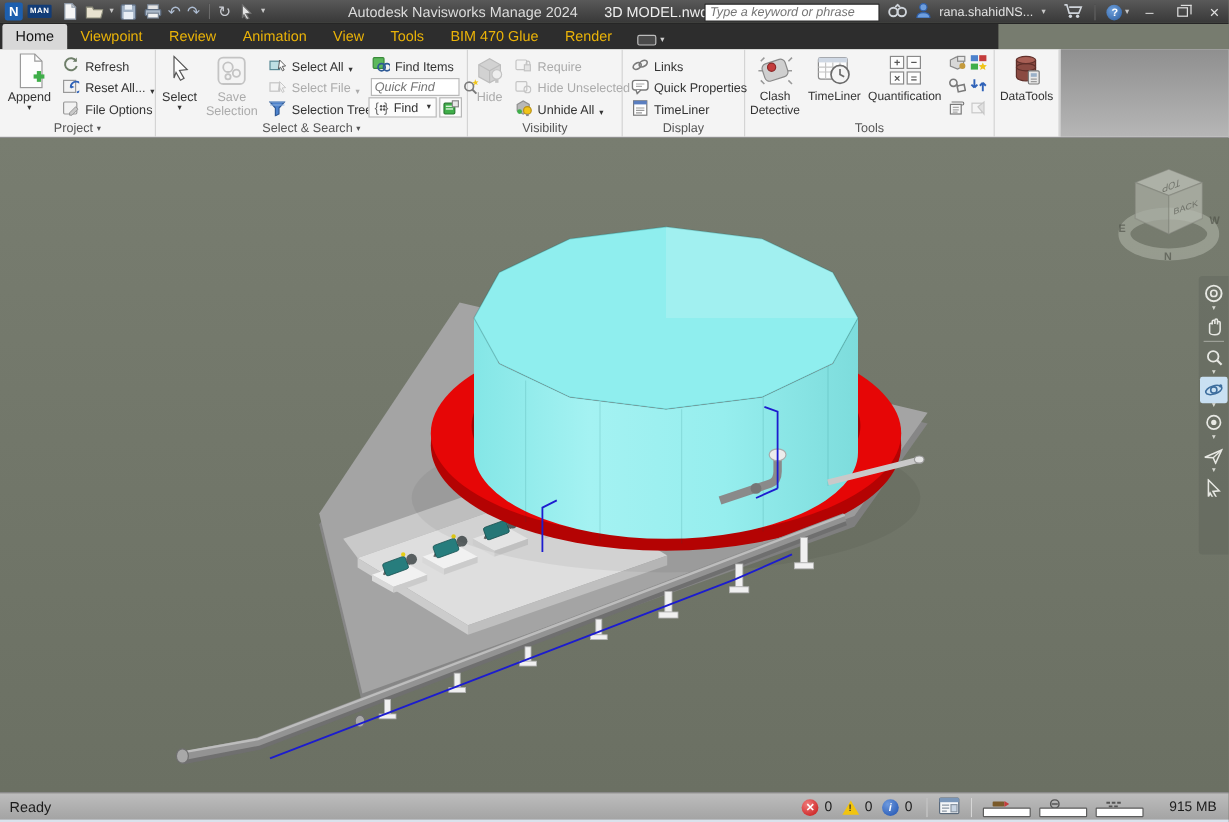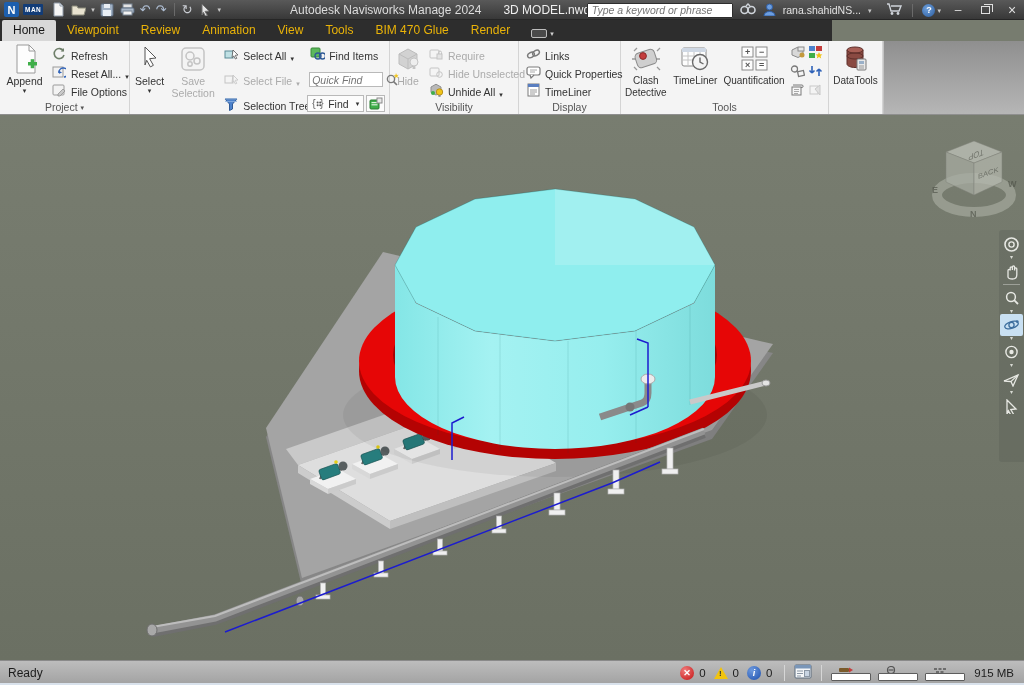--- a/index.html
+++ b/index.html
@@ -58,21 +58,21 @@
 
 .statusbar{position:absolute;top:660px;left:0;width:1024px;height:25px;background:linear-gradient(#bdbdbd,#a1a1a1);border-top:1px solid #8a8a8a;display:flex;align-items:center;padding:0 8px;font-size:12px;color:#1c1c1c}
 .statusbar:after{content:'';position:absolute;left:0;bottom:0;width:100%;height:2px;background:#d9e2ec}
 .sb-right{margin-left:auto;display:flex;align-items:center;gap:5px;padding-right:2px}
 .cnt{font-size:11.5px;color:#1c1c1c;margin-right:3px}
 .sbsep{width:1px;height:16px;background:#8a8a8a;border-right:1px solid #d6d6d6;margin:0 4px}
 .meter{width:42px;height:17px;position:relative}
 .meter .bar{position:absolute;left:0;bottom:1px;width:40px;height:8px;border:1px solid #5d5d5d;background:#fff;border-radius:1px;overflow:hidden}
 .meter .fill{height:100%;background:linear-gradient(#4a78e8,#1634b8)}
 .meter .mic{position:absolute;left:8px;top:-2px}
-.memlabel{font-size:11.5px;margin-left:2px}
+.memlabel{font-size:11.5px;margin-left:14px}
 .err-ic{width:14px;height:14px;border-radius:50%;background:radial-gradient(circle at 35% 30%,#f07a7a,#c41212);color:#fff;font-size:9px;font-weight:bold;display:flex;align-items:center;justify-content:center}
 .warn-ic{width:0;height:0;border-left:7px solid transparent;border-right:7px solid transparent;border-bottom:12px solid var(--warn-yellow,#f2c40e);position:relative}
 .warn-ic:after{content:'!';position:absolute;left:-1.5px;top:2px;font-size:8px;font-weight:bold;color:#333}
 .info-ic{width:14px;height:14px;border-radius:50%;background:radial-gradient(circle at 35% 30%,#6e9ade,#1c4fae);color:#fff;font-size:9px;font-weight:bold;font-style:italic;display:flex;align-items:center;justify-content:center}
 svg text{font-family:"Liberation Sans",sans-serif}
 </style>
 </head>
 <body>
 
 <div class="titlebar">
@@ -312,20 +312,24 @@
           <span class="ic16" style="border:1px solid #b9b9b9;background:#fcfcfc;width:19px;height:17px;flex-basis:19px">
               <svg width="14" height="13">
                 <rect x="1" y="3" width="9" height="9" rx="1" fill="#3fae49" stroke="#2a7a32"></rect>
                 <rect x="2.5" y="5" width="6" height="1.2" fill="#d8f0d8"></rect>
                 <rect x="2.5" y="7.2" width="6" height="1.2" fill="#d8f0d8"></rect>
                 <rect x="8" y="1" width="5" height="5" fill="#e8e8e8" stroke="#8a8a8a"></rect>
               </svg>
             </span>
         </div>
       </div>
+    </div>
+    <div class="panel-label">
+      <span>Select &amp; Search</span>
+        <span class="dd">▾</span>
     </div>
   </div>
 
   <div class="panel" style="width:129px">
     <div class="panel-body">
       <div class="bbtn disabled" style="width:32px">
         <span class="bic">
             <svg width="26" height="26">
               <path d="M4 8l9-5 9 5v10l-9 5-9-5z" fill="#d2d2d2" stroke="#bdbdbd"></path>
               <path d="M4 8l9 5 9-5M13 13v10" fill="none" stroke="#bdbdbd"></path>

